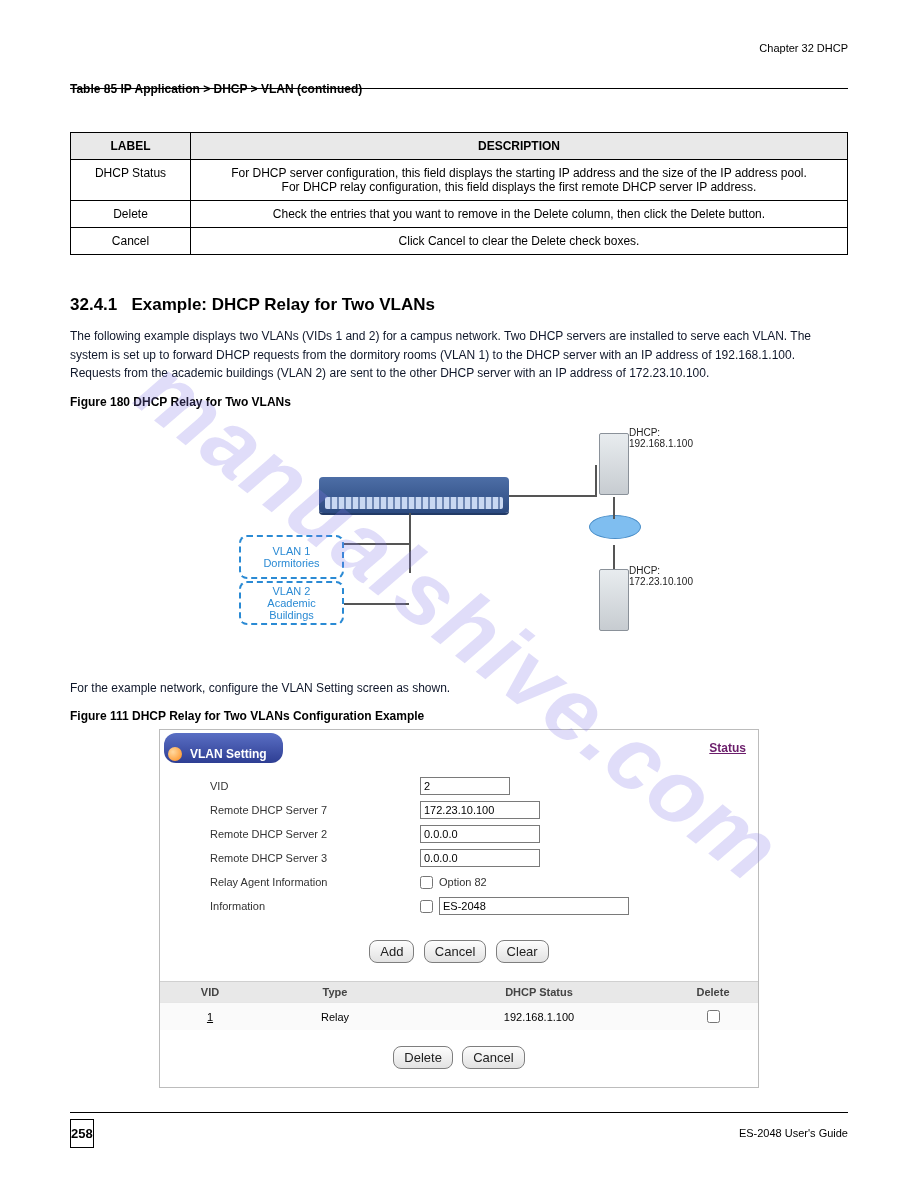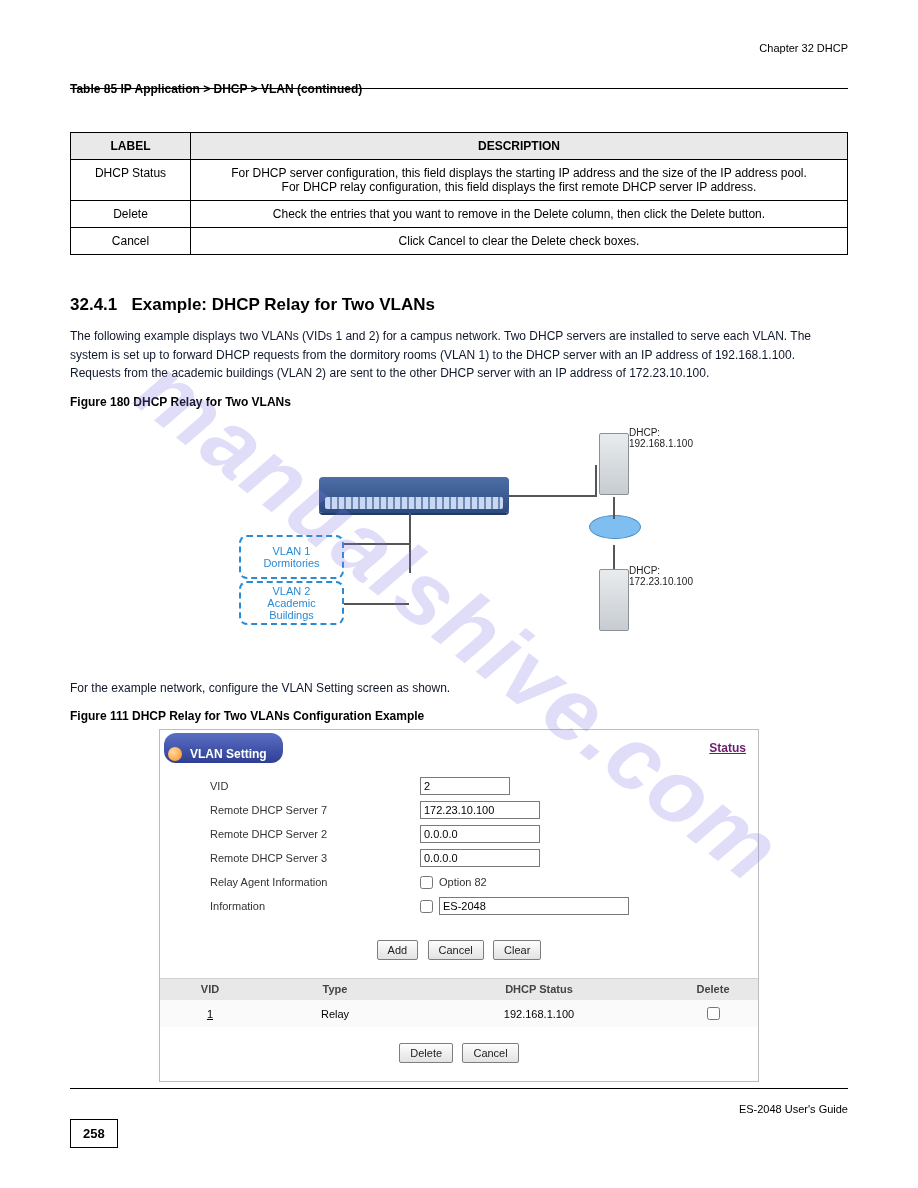--- a/index.html
+++ b/index.html
@@ -104,34 +104,34 @@
   .form-row { display:flex; align-items:center; min-height:24px; font-size:11px; color:#333; }
   .form-row .lbl { width: 210px; }
   .form-row input[type=text]{
     height:18px; border:1px solid #7a7a7a; font-size:11px; padding:0 3px;
   }
   .form-row .cb { margin:0 6px 0 0; }
 
   .btn-row { text-align:center; padding: 16px 0 18px 0; }
   .winbtn {
     display:inline-block; background:linear-gradient(#fdfdfd,#e2e2e2);
-    border:1px solid #7e7e7e; border-radius:2px;
-    font-size:11px; padding:3px 10px; margin:0 3px; cursor:pointer;
+    border:1px solid #7e7e7e; border-radius:8px;
+    font-size:13px; padding:3px 10px; margin:0 3px; cursor:pointer;
     color:#222;
   }
 
   .list-table { width: 100%; border-collapse: collapse; font-size:11px; }
   .list-table thead th { background:#e8e8e8; color:#444; font-weight:bold; padding:4px 6px; text-align:center; border-top:1px solid #d0d0d0;}
   .list-table tbody td { background:#fafafa; padding:4px 6px; text-align:center; border-top:1px solid #e6e6e6;}
   .list-table tbody td.vid a { color:#000; text-decoration:underline; }
 
   
   .page-foot { position:absolute; left:70px; right:70px; bottom:40px; }
   .foot-rule { border:none; border-top:1px solid #000; margin:0 0 6px 0;}
-  .foot-num-box { display:inline-block; border:1px solid #000; padding:6px 12px; font-weight:bold; font-size:13px;margin-top:24px; }
+  .foot-num-box { display:inline-block; border:1px solid #000; padding:6px 0; font-weight:bold; font-size:13px; }
   .foot-right { float:right; font-size:11px; margin-top:8px; }
 
   .chapter-right { position:absolute; right:70px; top:42px; font-size:11px; }
 
 </style>
 </head>
 <body>
 
 <div class="page">
 

